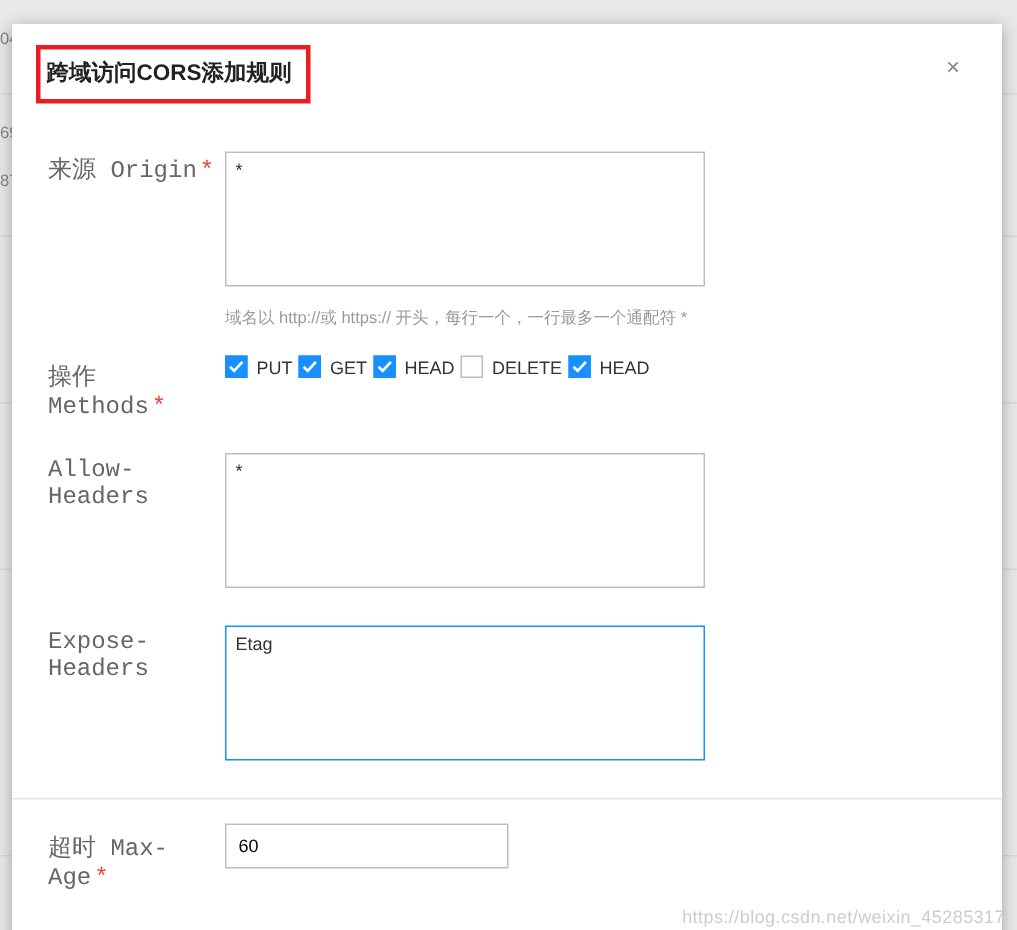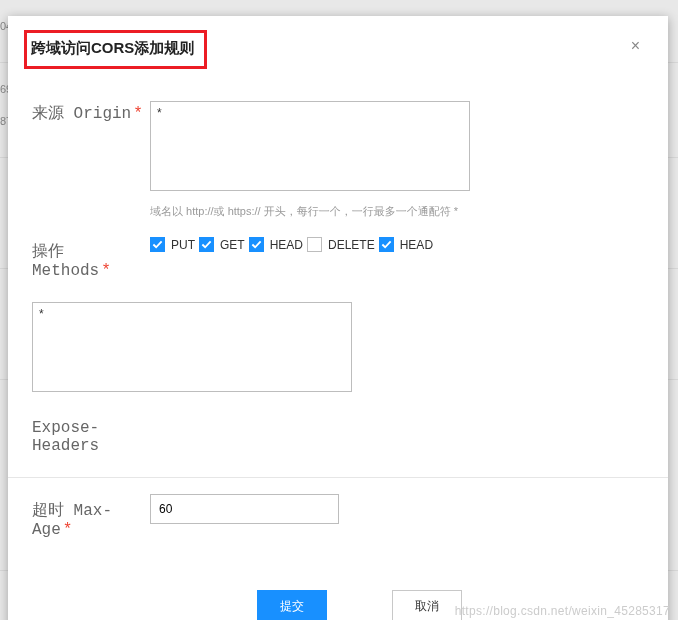--- a/index.html
+++ b/index.html
@@ -244,28 +244,34 @@
                   <path d="M1.5 6 L4.5 9 L10.5 2.5" stroke="#fff" stroke-width="2" fill="none"></path>
                 </svg>
               </span>
               <span class="cb-label">HEAD</span>
             </label>
           </div>
       </div>
     </div>
 
     <div class="row">
+      <div class="label">
+        <span>Allow-Headers</span>
+      </div>
       <div class="field">
         <textarea class="ta" id="ta-allow" style="">*</textarea>
       </div>
     </div>
 
     <div class="row">
       <div class="label">
         <span>Expose-Headers</span>
+      </div>
+      <div class="field">
+        <textarea class="ta focused" id="ta-expose" style="">Etag</textarea>
       </div>
     </div>
 
     <hr class="hr">
 
     <div class="row">
       <div class="label vcenter">
         <span>超时 Max-Age</span><span class="req">*</span>
       </div>
       <div class="field">

